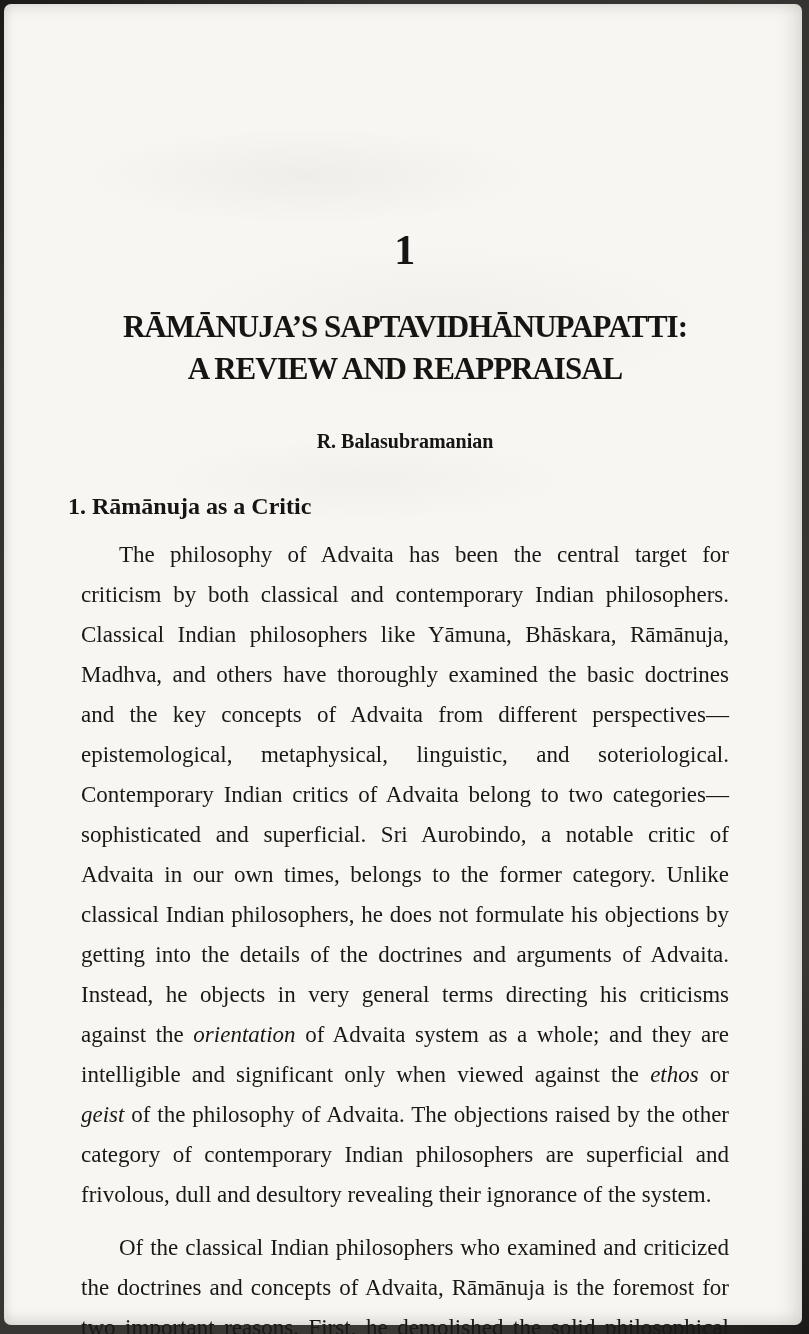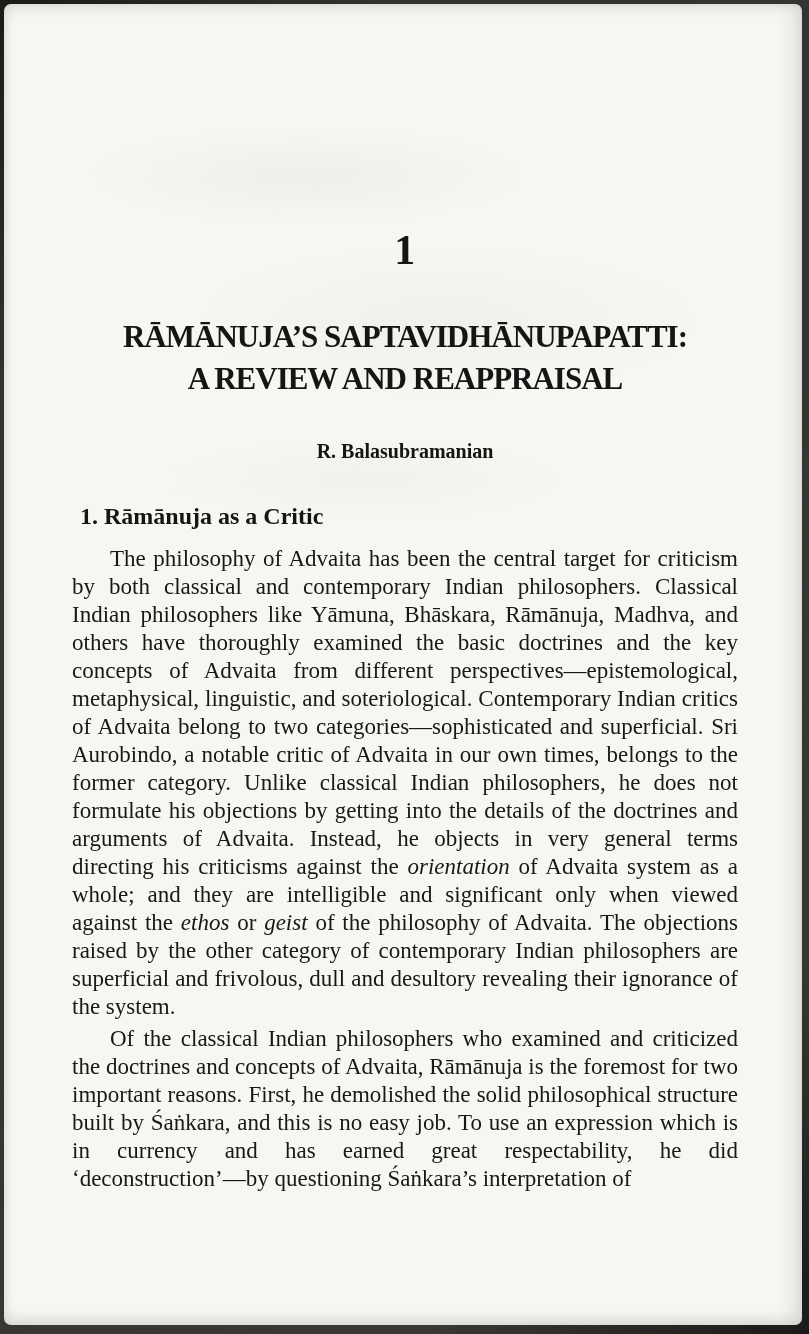--- a/index.html
+++ b/index.html
@@ -43,48 +43,48 @@
   }
   .chapter-number {
     margin-top: 222px;
     text-align: center;
     font-weight: bold;
     font-size: 42px;
     line-height: 48px;
     letter-spacing: 0.5px;
   }
   .title {
-    margin: 42px 0 0 0;
+    margin: 32px 0 0 0;
     font-size: 31px;
     font-weight: bold;
     line-height: 42px;
     text-align: center;
     letter-spacing: -1px;
   }
   .title-line {
     display: block;
     white-space: nowrap;
   }
   .author {
     margin-top: 36px;
     text-align: center;
     font-weight: bold;
     font-size: 20px;
     line-height: 30px;
   }
   .section-heading {
-    margin: 35px 0 0 12px;
+    margin: 35px 0 0 0;
     font-weight: bold;
     font-size: 24px;
     line-height: 30px;
   }
   .body-para {
-    margin: 4px;
+    margin: 13px;
     font-size: 23px;
-    line-height: 28px;
+    line-height: 40px;
     text-align: justify;
     text-indent: 38px;
     color: #191817;
   }
   .body-para.first {
     margin-top: 14px;
   }
   .body-para em {
     font-style: italic;
   }

